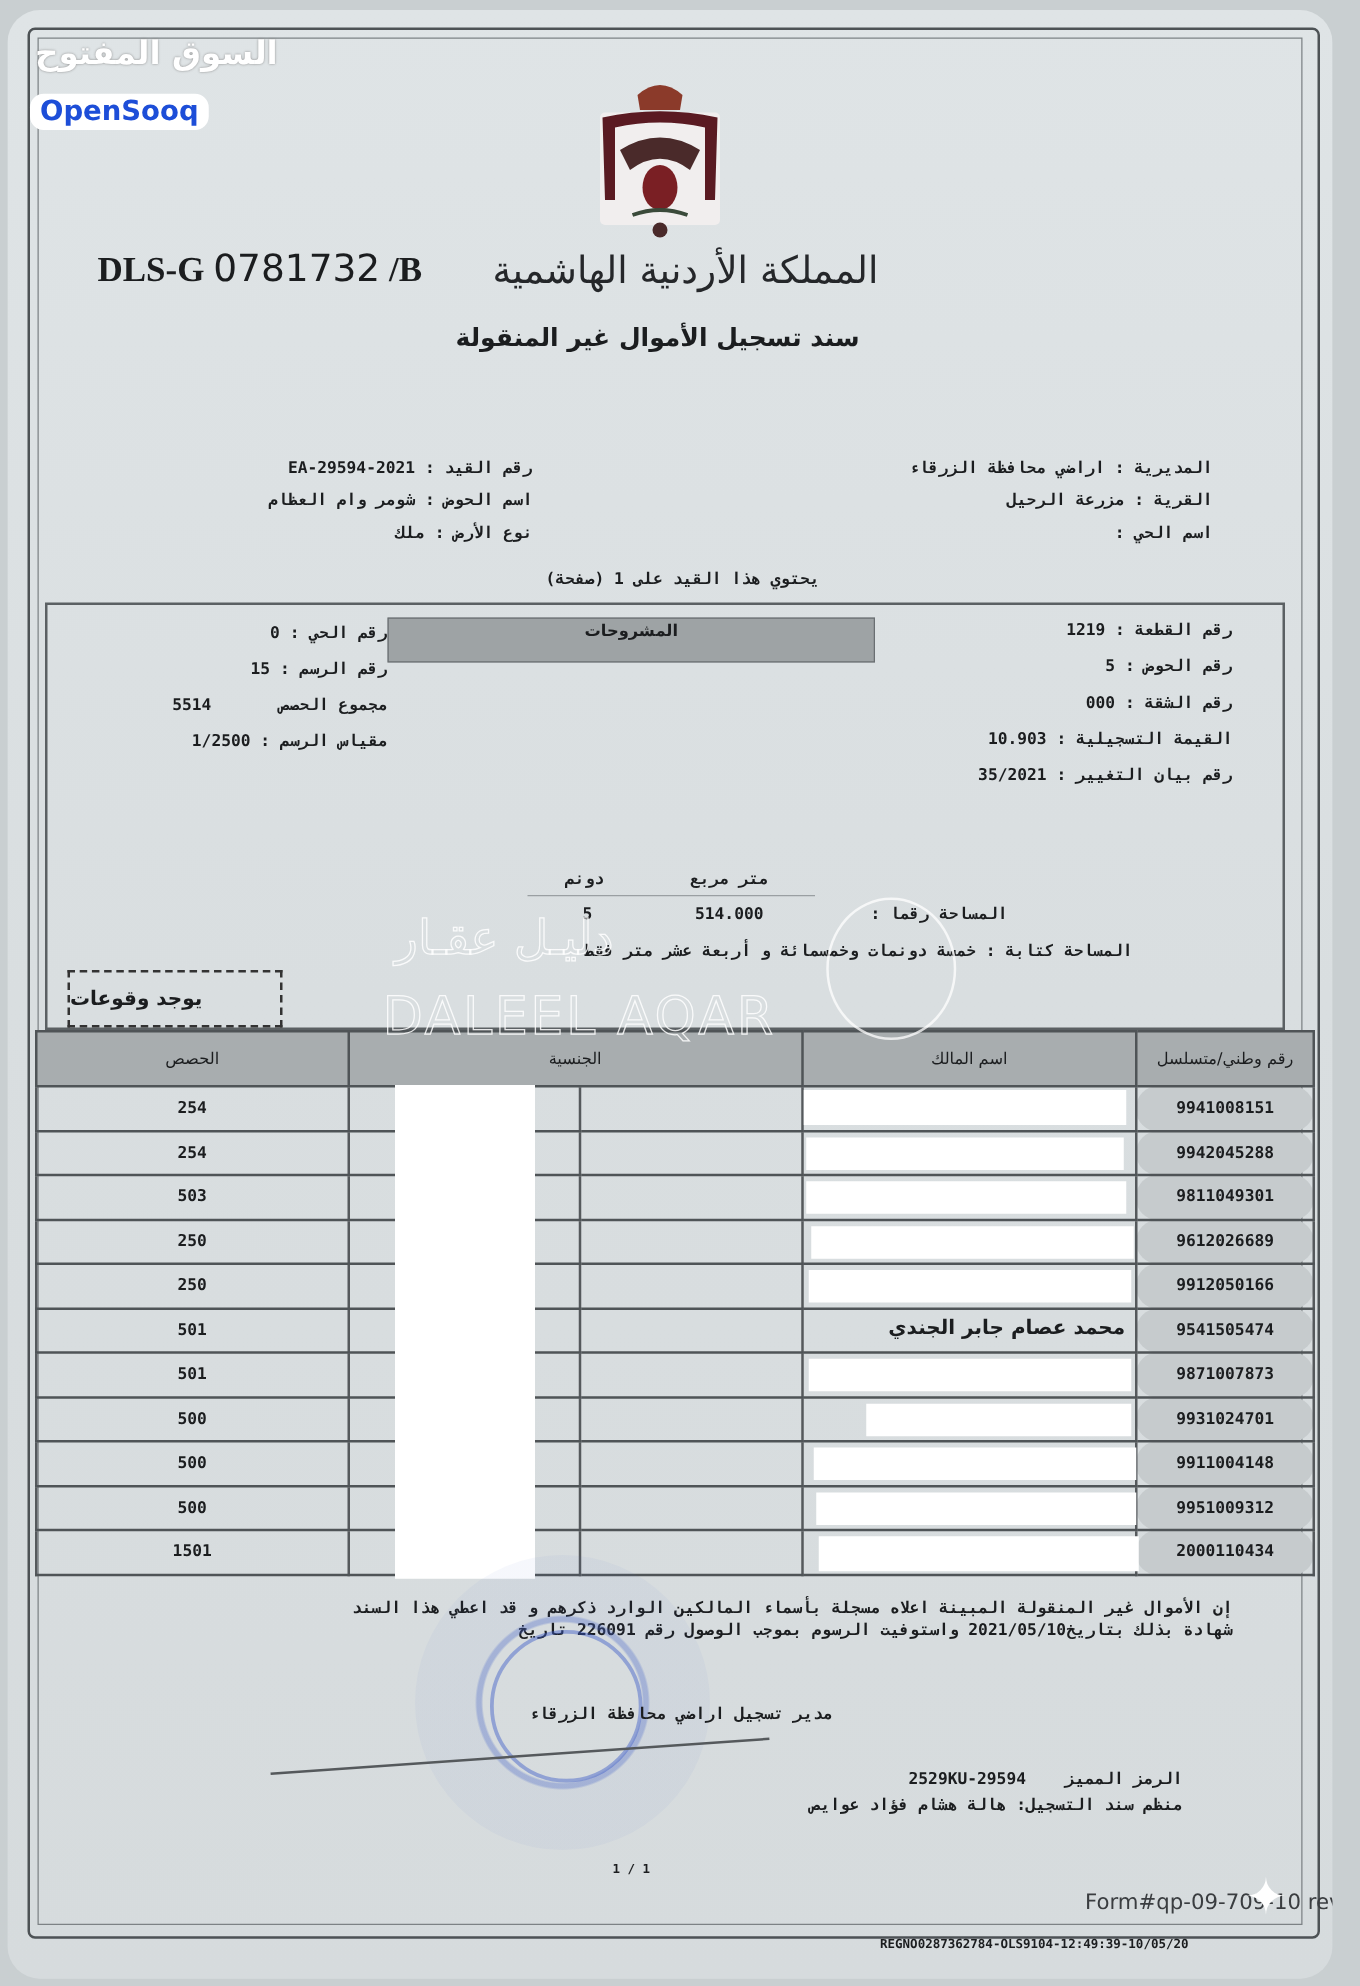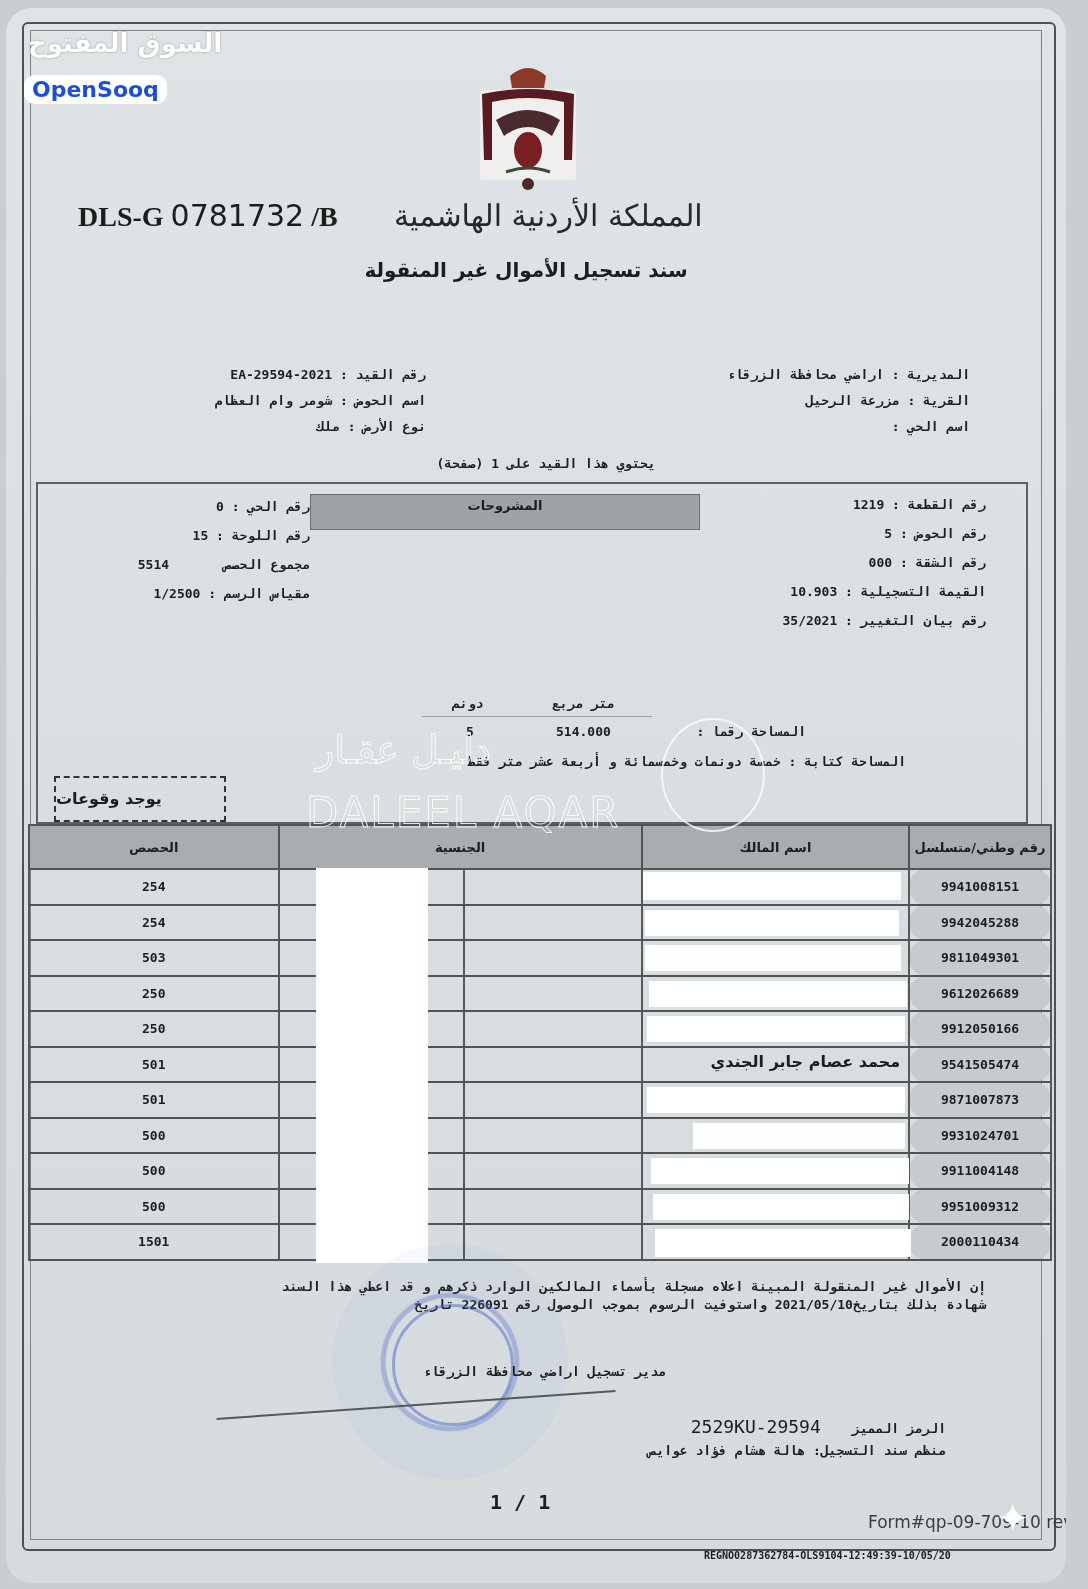--- a/index.html
+++ b/index.html
@@ -31,38 +31,38 @@
   .area-head span{position:absolute;top:0;}
   .area-line{position:absolute;left:416px;top:708px;width:230px;border-top:1px solid #9a9fa2;}
   .area-val{position:absolute;left:440px;top:716px;width:360px;height:22px;}
   .area-text{position:absolute;left:300px;top:746px;width:600px;}
   .stamp-exist{position:absolute;left:48px;top:768px;width:168px;height:42px;border:2px dashed #333;text-align:left;line-height:42px;font-size:16px;font-weight:bold;direction:rtl;}
   .watermark{position:absolute;left:300px;top:720px;width:480px;height:120px;color:transparent;-webkit-text-stroke:1px rgba(255,255,255,0.85);font-size:40px;pointer-events:none;}
   .wm-ar{position:absolute;left:10px;top:0;direction:rtl;font-size:38px;}
   .wm-en{position:absolute;left:0;top:60px;font-size:42px;letter-spacing:2px;}
   .wm-circle{position:absolute;left:355px;top:-10px;width:100px;height:110px;border:2px solid rgba(255,255,255,0.75);border-radius:50%;}
   table.owners{position:absolute;left:22px;top:816px;width:1024px;border-collapse:collapse;}
-  table.owners th{background:#a8adaf;height:40px;border:2px solid #4f5457;font-size:13px;font-weight:bold;direction:rtl;}
+  table.owners th{background:#a8adaf;height:40px;border:2px solid #4f5457;font-size:13px;font-weight:normal;direction:rtl;}
   table.owners td{height:33.5px;border-top:2px solid #4f5457;border-bottom:2px solid #4f5457;border-left:2px solid #55595c;border-right:2px solid #55595c;font-size:13px;font-weight:bold;font-family:"DejaVu Sans Mono",monospace;text-align:center;padding:0;}
   td.c-share{width:248px;}
   td.c-nat{width:184px;position:relative;}
   td.c-nat2{width:176px;}
   td.c-name{width:266px;position:relative;}
   td.c-id{width:140px;background:#c6cbcd;border-radius:17px;}
   .redact{position:absolute;background:#fff;}
   .owner-name{position:absolute;right:8px;top:4px;font-family:"DejaVu Sans",sans-serif;font-size:16px;font-weight:bold;direction:rtl;white-space:nowrap;}
   .cert{position:absolute;right:80px;top:1270px;width:860px;line-height:18px;}
   .seal{position:absolute;left:326px;top:1236px;width:236px;height:236px;border-radius:50%;
     background:radial-gradient(circle,rgba(80,110,200,0.0) 0 38%,rgba(70,100,200,0.35) 39% 41%,rgba(80,110,200,0.05) 42% 78%,rgba(60,90,200,0.55) 80% 90%,rgba(60,90,200,0.0) 91%);}
   .seal-inner{position:absolute;left:60px;top:60px;width:116px;height:116px;border-radius:50%;border:3px solid rgba(60,90,200,0.45);}
   .signer{position:absolute;left:200px;top:1356px;width:460px;}
   .sig-line{position:absolute;left:210px;top:1396px;width:400px;border-top:2px solid #55595c;transform:rotate(-4deg);}
   .code{position:absolute;right:120px;top:1408px;width:360px;}
-  .code .big{font-size:18px;font-family:"DejaVu Sans Mono",monospace;font-weight:normal;}
-  .pagenum{position:absolute;left:484px;top:1482px;font-size:20px;font-weight:bold;font-family:"DejaVu Sans Mono",monospace;}
+  .code .big{font-size:13px;font-family:"DejaVu Sans Mono",monospace;font-weight:bold;}
+  .pagenum{position:absolute;left:484px;top:1482px;font-size:10px;font-weight:bold;font-family:"DejaVu Sans Mono",monospace;}
   .regcode{position:absolute;left:698px;top:1542px;font-size:10px;font-weight:bold;font-family:"DejaVu Sans Mono",monospace;white-space:nowrap;}
   .form{position:absolute;left:862px;top:1504px;font-size:17px;color:#3a3d40;white-space:nowrap;}
   .sparkle{position:absolute;left:990px;top:1490px;width:30px;height:40px;color:#fff;font-size:40px;line-height:40px;}
 </style>
 </head>
 <body>
 
 <div class="paper">
   <div class="frame"></div>
   <div class="frame2"></div>
@@ -110,21 +110,21 @@
   <div class="lot-right rtl small">
     <div class="lot-row"><span>رقم القطعة :</span> <span>1219</span></div>
     <div class="lot-row"><span>رقم الحوض :</span> <span>5</span></div>
     <div class="lot-row"><span>رقم الشقة :</span> <span>000</span></div>
     <div class="lot-row"><span>القيمة التسجيلية :</span> <span>10.903</span></div>
     <div class="lot-row"><span>رقم بيان التغيير :</span> <span>35/2021</span></div>
   </div>
 
   <div class="lot-left rtl small">
     <div class="lot-row"><span>رقم الحي :</span> <span>0</span></div>
-    <div class="lot-row"><span>رقم اللوحة :</span> <span>15</span></div>
+    <div class="lot-row"><span>رقم الرسم :</span> <span>15</span></div>
     <div class="lot-row"><span>مجموع الحصص</span> &nbsp;&nbsp;&nbsp;&nbsp;&nbsp; <span>5514</span></div>
     <div class="lot-row"><span>مقياس الرسم :</span> <span>1/2500</span></div>
   </div>
 
   <div class="area-head small">
     <span style="left:130px">متر مربع</span>
     <span style="left:30px">دونم</span>
   </div>
   <div class="area-line"></div>
   <div class="area-val small">

